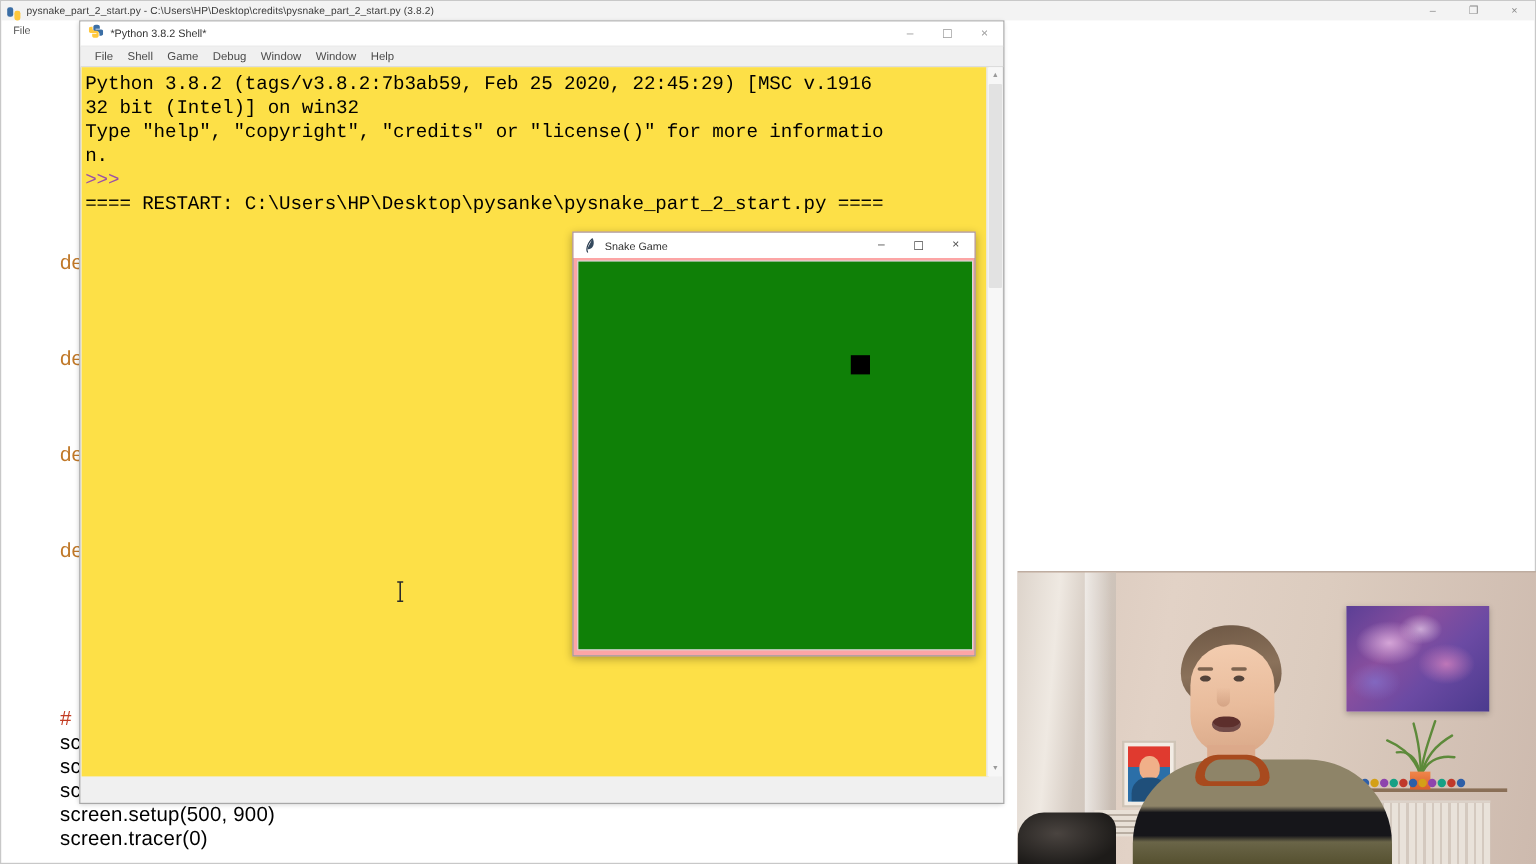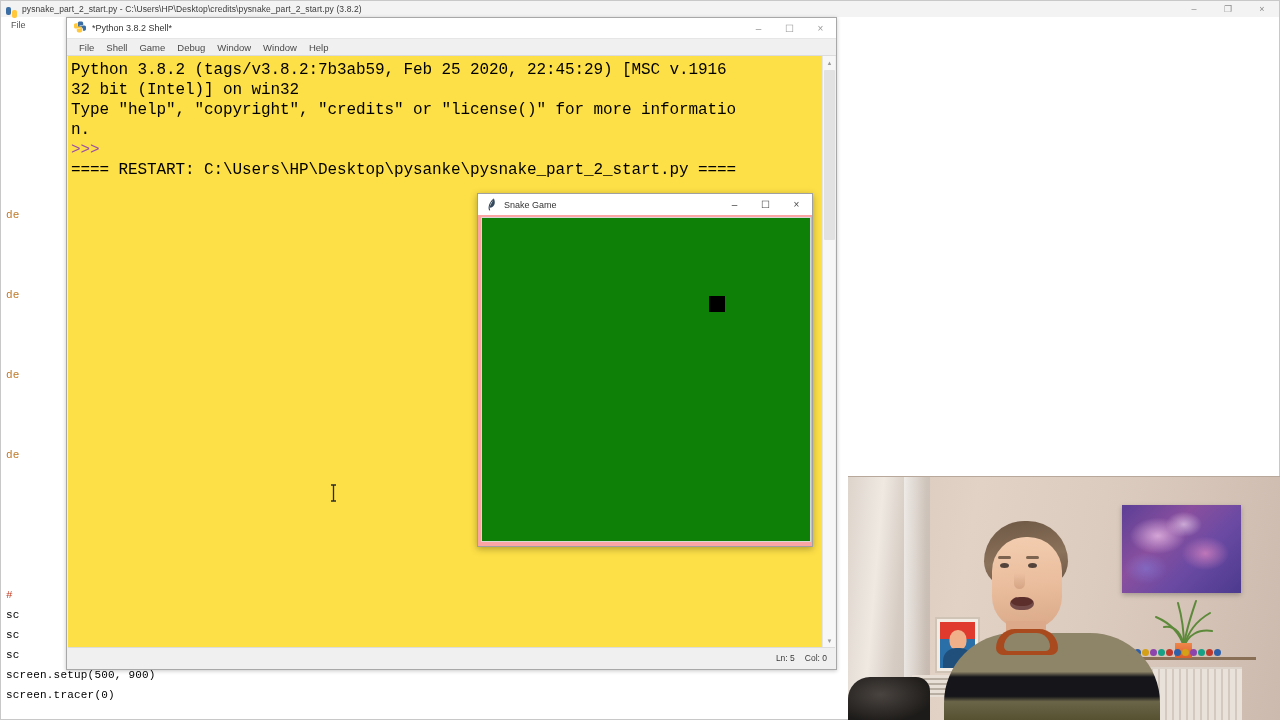--- a/index.html
+++ b/index.html
@@ -97,25 +97,26 @@
   .editor-body {
     position: absolute;
     left: 1px; top: 32px;
     right: 1px; bottom: 1px;
     background: #ffffff;
     overflow: hidden;
   }
   
   .code-line {
     position: absolute;
-    font-family: Liberation Mono, monospace;
-    font-size: 11px;
+    font-family: Liberation Sans, sans-serif;
+    font-size: 17px;
     white-space: pre;
     color: #000000;
     letter-spacing: 0.2px;
+    margin-left: 44px;
   }
   .kw-def { color: #c07828; }
   .kw-comment { color: #c23b22; }
 
   
   .shell-window {
     position: absolute;
     left: 22px; top: 17px;
     width: 771px; height: 653px;
     background: #f0f0f0;
@@ -578,24 +579,20 @@
       <div class="shell-line prompt">&gt;&gt;&gt;</div>
       <div class="shell-line">==== RESTART: C:\Users\HP\Desktop\pysanke\pysnake_part_2_start.py ====</div>
     </div>
 
     <div class="shell-scrollbar">
       <div class="sb-arrow">▲</div>
       <div class="sb-thumb"></div>
       <div class="sb-arrow bottom">▼</div>
     </div>
 
-    <div class="shell-statusbar">
-      <span>Ln: 5</span>
-      <span>Col: 0</span>
-    </div>
   </div>
 
   <div class="game-window">
 
     <div class="game-titlebar">
       <span class="game-title-icon">
         <svg class="feather-icon" width="11" height="13" viewBox="0 0 11 13">
           <path d="M7.6 0.4C6.2 1.6 4.4 3.6 3.4 6.1c-.8 2-1 3.9-.6 5.3l.5 1.2.9-.4-.4-1.1c-.3-1.1-.2-2.8.5-4.6C5.2 4.2 6.8 2.4 8 1.3z" fill="#2c3e50"></path>
           <path d="M7.9 0.5c.9 1.9 1.2 4 .6 5.8-.5 1.6-1.7 2.8-3.2 3.2-.6.2-1.2.2-1.7.1.3-1.4 1-3 2-4.5C6.5 3.3 7.3 1.6 7.9.5z" fill="#34495e"></path>
         </svg>

